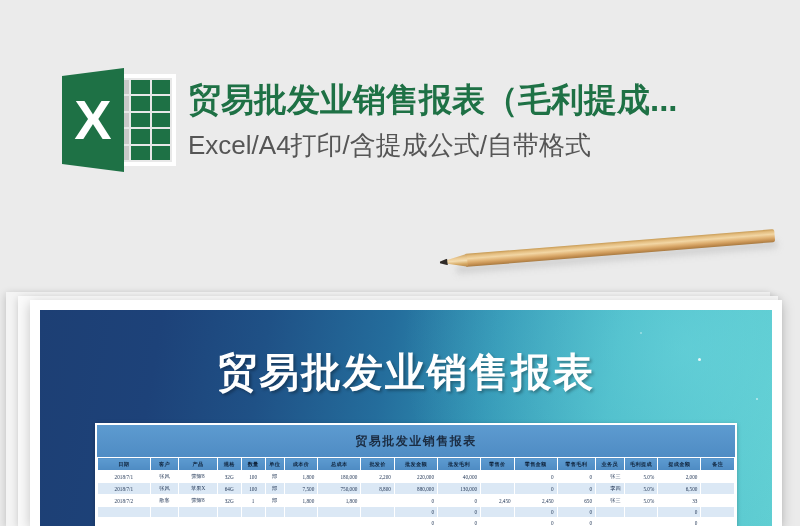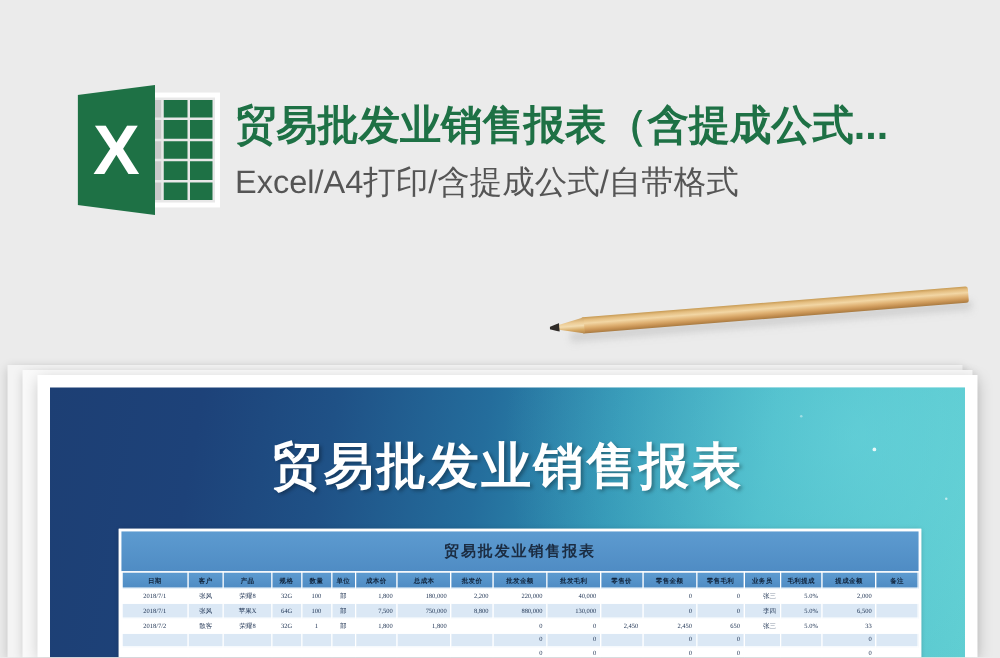--- a/index.html
+++ b/index.html
@@ -272,21 +272,21 @@
           <div class="cell"></div>
         <div class="cell lite"></div>
           <div class="cell"></div>
           <div class="cell"></div>
       </div>
       <div class="xls-tab"></div>
       <div class="xls-x">X</div>
     </div>
 
     <div class="header-text">
-      <div class="title-main">贸易批发业销售报表（含提成公式...</div>
+      <div class="title-main">贸易批发业销售报表（毛利提成...</div>
       <div class="title-sub">Excel/A4打印/含提成公式/自带格式</div>
     </div>
   </div>
 
   <div class="pencil-wrap">
     <div class="pencil-shadow"></div>
     <div class="pencil-body"></div>
     <div class="pencil-cone"></div>
     <div class="pencil-tip"></div>
   </div>

